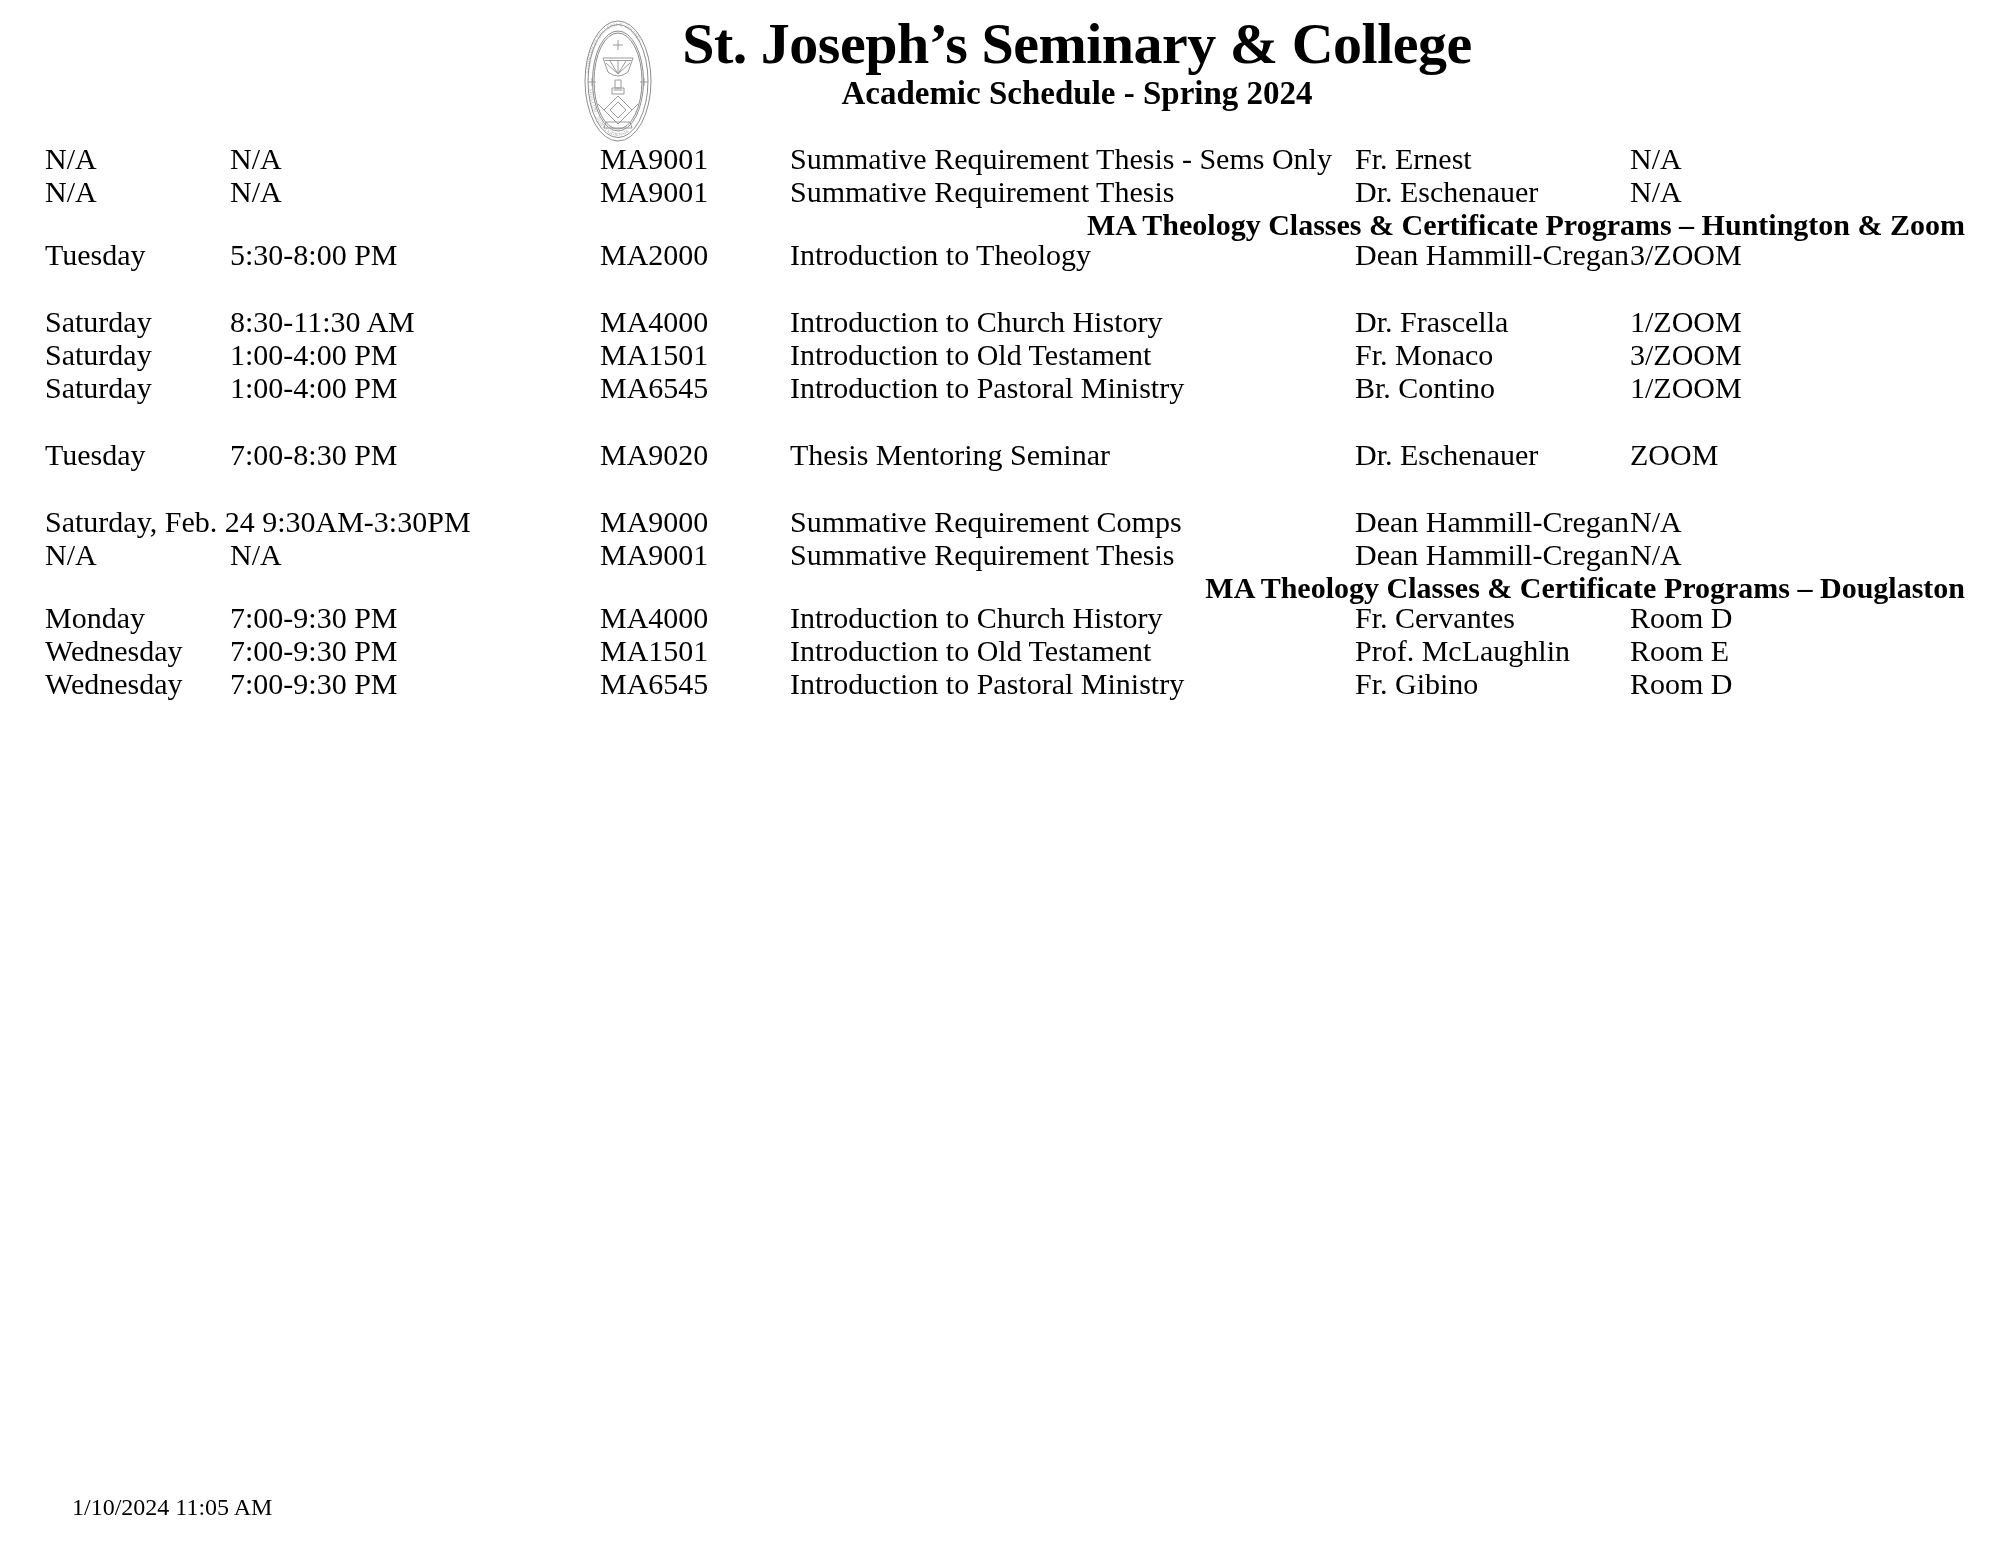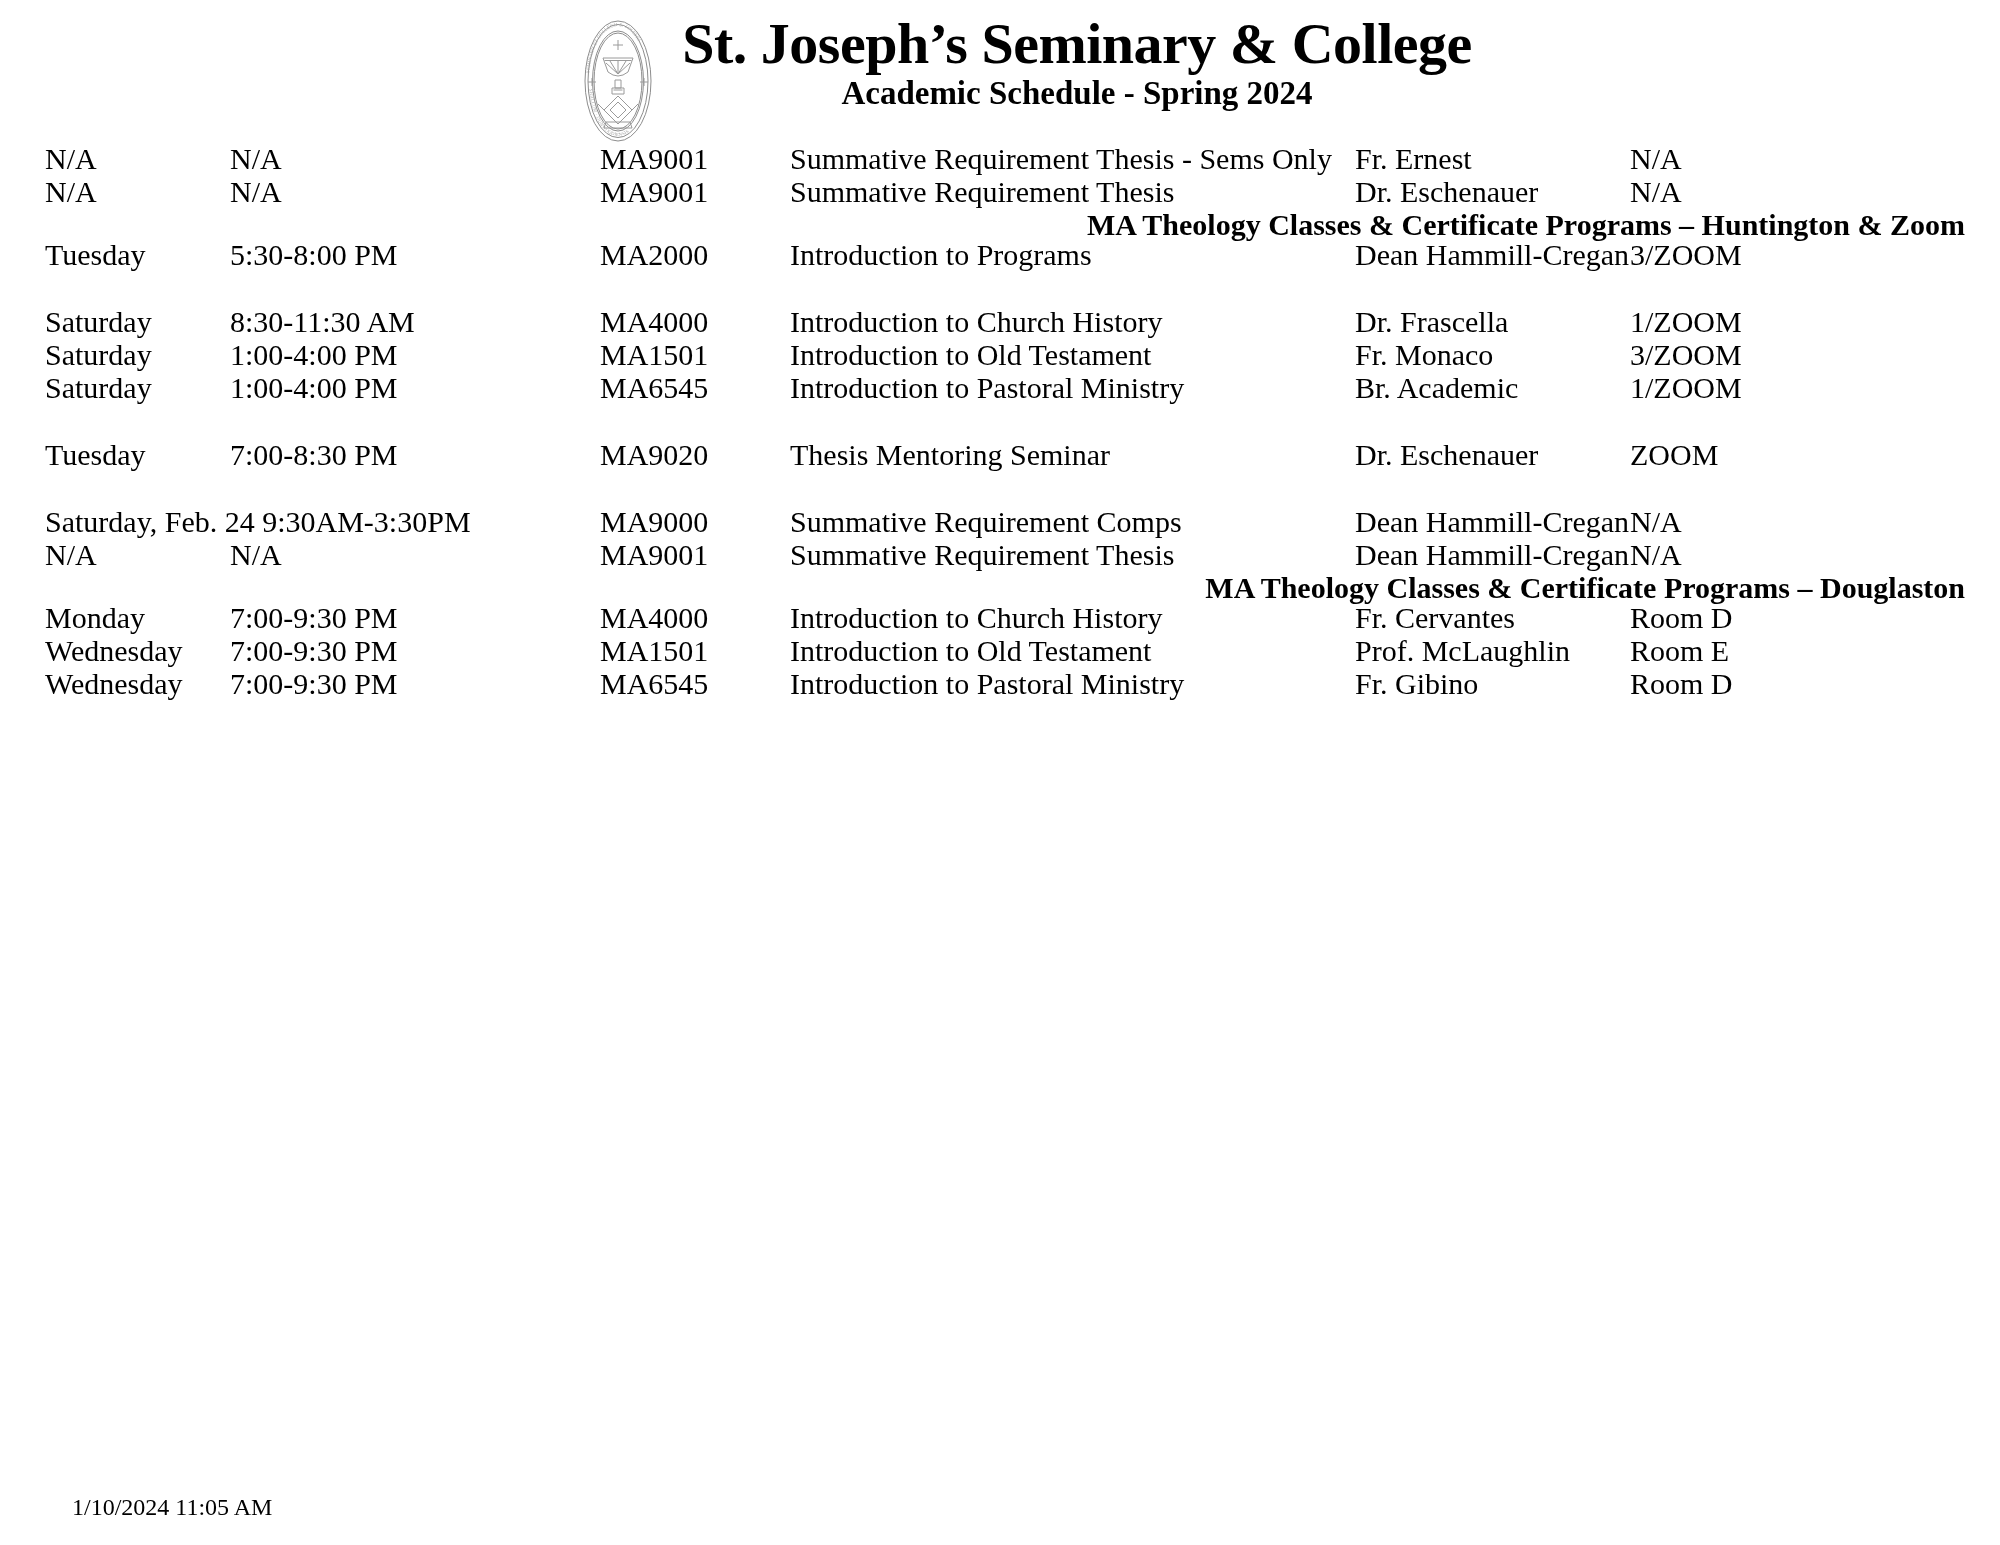--- a/index.html
+++ b/index.html
@@ -180,21 +180,21 @@
           <td class="cell">Dr. Eschenauer</td>
           <td class="cell">N/A</td>
         </tr>
         <tr>
           <td colspan="6" class="section-heading">MA Theology Classes &amp; Certificate Programs – Huntington &amp; Zoom</td>
         </tr>
         <tr class="row">
           <td class="cell">Tuesday</td>
           <td class="cell">5:30-8:00 PM</td>
           <td class="cell">MA2000</td>
-          <td class="cell">Introduction to Programs</td>
+          <td class="cell">Introduction to Theology</td>
           <td class="cell">Dean Hammill-Cregan</td>
           <td class="cell">3/ZOOM</td>
         </tr>
         <tr class="gap-md">
           <td colspan="6"></td>
         </tr>
         <tr class="row">
           <td class="cell">Saturday</td>
           <td class="cell">8:30-11:30 AM</td>
           <td class="cell">MA4000</td>
@@ -208,21 +208,21 @@
           <td class="cell">MA1501</td>
           <td class="cell">Introduction to Old Testament</td>
           <td class="cell">Fr. Monaco</td>
           <td class="cell">3/ZOOM</td>
         </tr>
         <tr class="row">
           <td class="cell">Saturday</td>
           <td class="cell">1:00-4:00 PM</td>
           <td class="cell">MA6545</td>
           <td class="cell">Introduction to Pastoral Ministry</td>
-          <td class="cell">Br. Academic</td>
+          <td class="cell">Br. Contino</td>
           <td class="cell">1/ZOOM</td>
         </tr>
         <tr class="gap-md">
           <td colspan="6"></td>
         </tr>
         <tr class="row">
           <td class="cell">Tuesday</td>
           <td class="cell">7:00-8:30 PM</td>
           <td class="cell">MA9020</td>
           <td class="cell">Thesis Mentoring Seminar</td>

